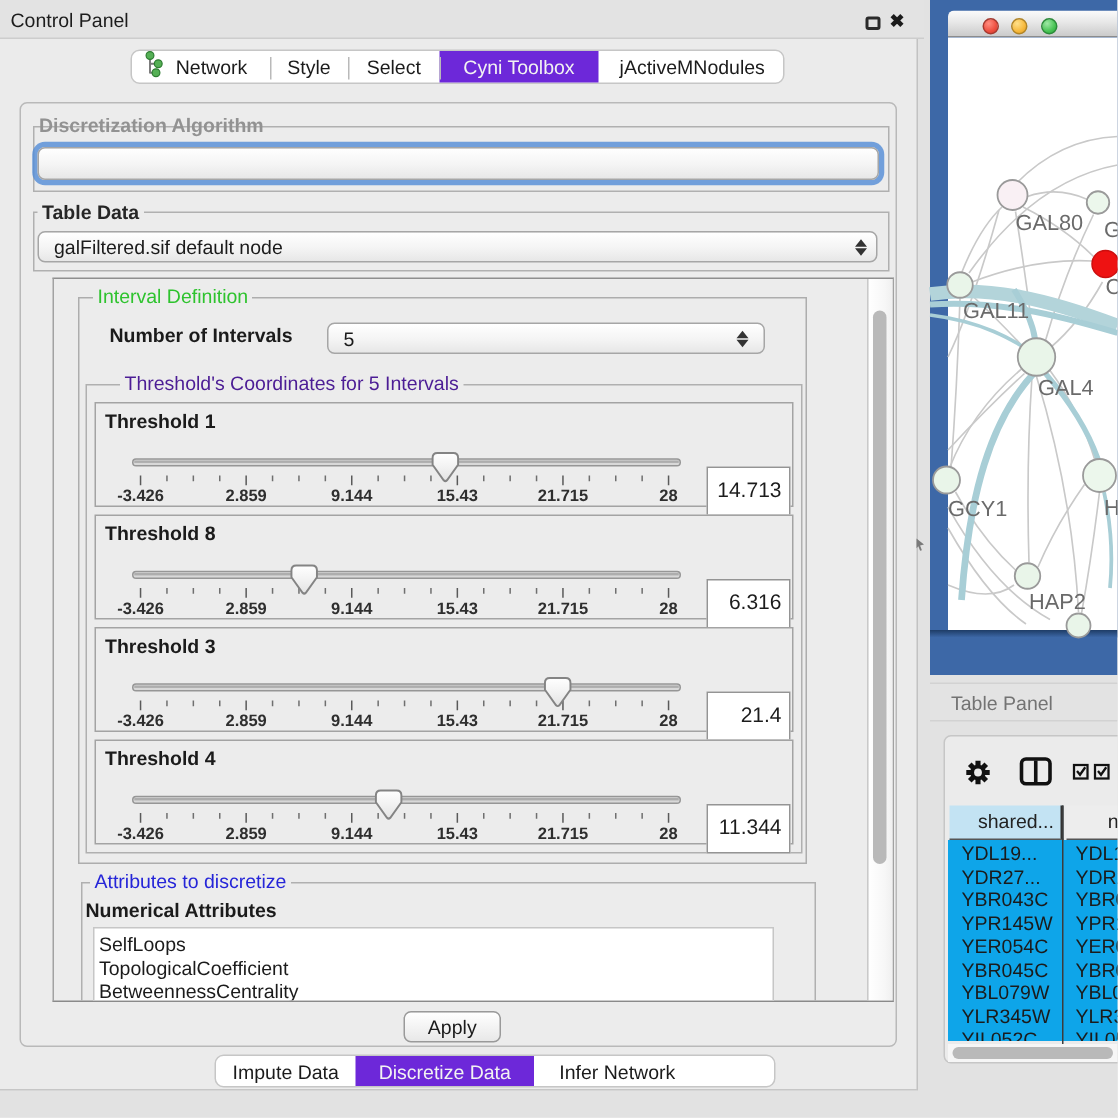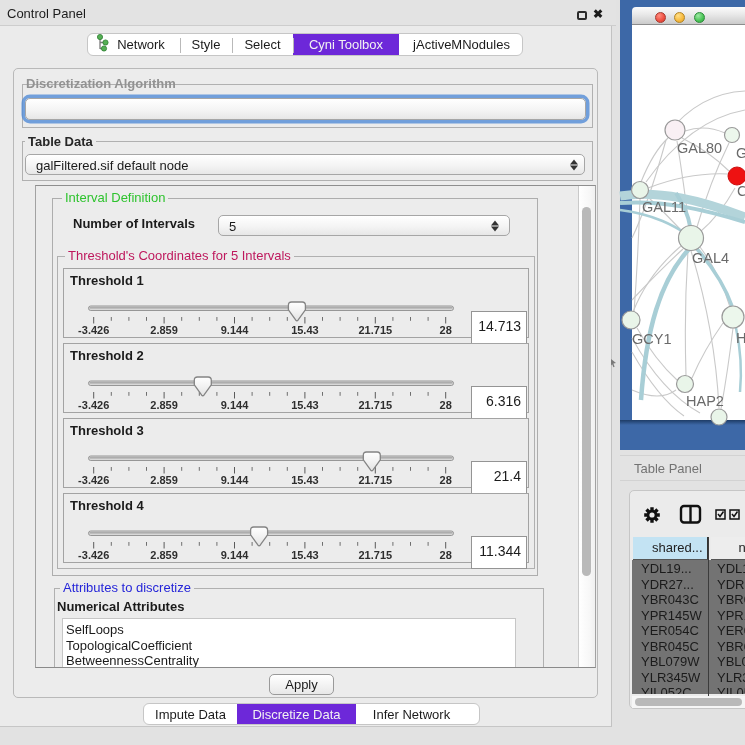--- a/index.html
+++ b/index.html
@@ -31,38 +31,38 @@
 .adn { border-top:5px solid #333; }
 
 #scrollpane { left:35px; top:185px; width:561px; height:483px; border:1px solid #a2a2a2; border-top-color:#8e8e8e; border-bottom-color:#8a8a8a; background:#ececec; overflow:hidden; }
 #vsbar { left:542px; top:0px; width:19px; height:481px; background:linear-gradient(90deg,#ffffff,#f7f7f7 60%,#ededed); border-left:1px solid #c9c9c9; }
 #vthumb { left:546px; top:21px; width:9px; height:369px; background:#b9b9b9; border-radius:4.5px; }
 .tpanel { position:absolute; left:27px; width:466px; height:70px; border:1px solid #a3a3a3; background:#ececec; }
 .tpanel .lab { position:absolute; left:6px; top:4px; font-size:13px; font-weight:700; }
 .tfield { position:absolute; left:407px; top:42px; width:56px; height:33px; background:#ffffff; border:1px solid #949494; font-size:14px; text-align:right; line-height:29px; padding-right:5px; color:#1c1c1c; }
 
 #applybtn { left:255px; top:605px; width:65px; height:21px; border:1px solid #9a9a9a; border-radius:5px; background:linear-gradient(180deg,#ffffff,#e8e8e8); text-align:center; font-size:13px; line-height:19px; }
-#btabs { left:143px; top:703px; width:337px; height:22px; z-index:4; }
+#btabs { left:143px; top:703px; width:374px; height:22px; z-index:4; }
 
 #popup { left:14px; top:81px; width:564px; height:51px; background:rgba(255,255,255,0.97); border-bottom:1px solid #7e7e7e; border-radius:0 0 6px 6px; box-shadow:0 4px 7px rgba(0,0,0,0.38); z-index:6; }
 #popup .p0 { position:absolute; left:0; right:0; top:5px; text-align:center; font-size:13px; color:#a9a9a9; }
 #popup .p1 { position:absolute; left:2px; top:21px; font-size:13px; font-weight:700; color:#000; }
 #popup .p2 { position:absolute; left:2px; top:37px; font-size:13px; color:#111; }
 
 #nwin { left:620px; top:0; width:125px; height:450px; background:#3d68a7; }
 #ntitle { left:12px; top:7px; width:113px; height:18px; background:linear-gradient(180deg,#fbfbfb,#e8e8e8 45%,#cbcbcb); border-radius:4px 0 0 0; border-bottom:1px solid #8c8c8c; }
 .mbtn { position:absolute; top:4.5px; width:11px; height:11px; border-radius:50%; }
 #ncanvas { left:12px; top:25px; width:113px; height:395px; background:#ffffff; }
 #nshadow { left:0px; top:420px; width:125px; height:5px; background:linear-gradient(180deg,#1e3c66,#3d68a7); }
 #tpbar { left:620px; top:455px; width:125px; height:26px; background:#e3e3e3; border-top:1px solid #d2d2d2; border-bottom:1px solid #d2d2d2; }
 #tpbar .t { position:absolute; left:14px; top:5px; font-size:13px; color:#737373; }
 #tablepanel { left:629px; top:490px; width:130px; height:219px; background:#ebebeb; border:1px solid #c6c6c6; border-radius:5px; }
 #thdr1 { left:3px; top:46px; width:75.5px; height:23px; background:#c3e3f3; border-right:2px solid #333; border-bottom:1px solid #555; font-size:13px; line-height:22px; padding-left:19px; color:#222; }
 #thdr2 { left:80.5px; top:46px; width:36px; height:23px; background:#ededed; border-bottom:1px solid #555; font-size:13px; line-height:22px; padding-left:28px; color:#222; }
-#tbody { left:2px; top:69px; width:114px; height:134px; background:#737373; overflow:hidden; }
+#tbody { left:2px; top:69px; width:114px; height:134px; background:#0ea5e9; overflow:hidden; }
 .trow { position:absolute; left:0; width:113px; height:15.55px; font-size:13px; line-height:17px; }
 .trow .c1 { position:absolute; left:9px; top:0px; }
 .trow .c2 { position:absolute; left:85px; top:0px; }
 #tdivider { left:77.5px; top:46px; width:1px; height:159px; background:#3c3c3c; }
 #hsbar { left:2px; top:205px; width:113px; height:12px; background:#f6f6f6; }
 #hthumb { left:5px; top:206.5px; width:107px; height:8px; background:#b9b9b9; border-radius:4px; }
 svg { position:absolute; overflow:visible; }
 .sldsvg { left:15px; top:30px; }
 </style>
 </head>
@@ -120,21 +120,21 @@
     <div style="position:absolute;left:37px;top:30px;font-size:13px;font-weight:700;">Number of Intervals</div>
     <div class="combo" style="left:182px;top:29px;width:292px;height:21px;">
       <div class="ct">5</div>
       <div class="arrows" style="right:9px;">
           <div class="aup"></div>
           <div class="adn"></div>
         </div>
     </div>
 
     <div class="group" style="left:21px;top:70px;width:478px;height:313px;"></div>
-    <div class="glabel" style="left:29px;top:62px;color:#be185d;">Threshold's Coordinates for 5 Intervals</div>
+    <div class="glabel" style="left:44px;top:62px;color:#4c1d95;">Threshold's Coordinates for 5 Intervals</div>
 
     <svg width="0" height="0" style="position:absolute">
         <defs>
           <linearGradient id="thg" x1="0" y1="0" x2="0" y2="1">
             <stop offset="0" stop-color="#ffffff"></stop>
             <stop offset="0.5" stop-color="#f2f2f2"></stop>
             <stop offset="1" stop-color="#e3e3e3"></stop>
           </linearGradient>
         </defs>
       </svg>
@@ -149,21 +149,21 @@
           <text x="85.1" y="35" font-size="11" font-weight="700" fill="#2e2e2e" text-anchor="middle">2.859</text>
           <text x="155.5" y="35" font-size="11" font-weight="700" fill="#2e2e2e" text-anchor="middle">9.144</text>
           <text x="225.9" y="35" font-size="11" font-weight="700" fill="#2e2e2e" text-anchor="middle">15.43</text>
           <text x="296.3" y="35" font-size="11" font-weight="700" fill="#2e2e2e" text-anchor="middle">21.715</text>
           <text x="366.7" y="35" font-size="11" font-weight="700" fill="#2e2e2e" text-anchor="middle">28</text>
           <path d="M209.4,6.2 Q209.4,3 212.6,3 L223.2,3 Q226.4,3 226.4,6.2 L226.4,10.8 L219.0,21.2 Q217.9,22.3 216.8,21.2 L209.4,10.8 Z" fill="url(#thg)" stroke="#848484" stroke-width="1.3"></path>
         </svg>
       <div class="tfield">14.713</div>
     </div>
     <div class="tpanel" style="top:157px;">
-      <div class="lab">Threshold 2</div>
+      <div class="lab">Threshold 8</div>
       <svg class="sldsvg" width="390" height="38" viewBox="0 0 390 38">
           <rect x="9.5" y="7" width="365" height="4.5" rx="2.2" fill="#d8d8d8" stroke="#969696" stroke-width="1"></rect>
           <rect x="10.5" y="8" width="363" height="1.6" fill="#adadad"></rect>
           <path d="M32.3,18 V21.8 M49.9,18 V21.8 M67.5,18 V21.8 M102.7,18 V21.8 M120.3,18 V21.8 M137.9,18 V21.8 M173.1,18 V21.8 M190.7,18 V21.8 M208.3,18 V21.8 M243.5,18 V21.8 M261.1,18 V21.8 M278.7,18 V21.8 M313.9,18 V21.8 M331.5,18 V21.8 M349.1,18 V21.8 " stroke="#6f6f6f" stroke-width="1"></path>
           <path d="M14.7,18 V24.5 M85.1,18 V24.5 M155.5,18 V24.5 M225.9,18 V24.5 M296.3,18 V24.5 M366.7,18 V24.5 " stroke="#5a5a5a" stroke-width="1"></path>
           <text x="14.7" y="35" font-size="11" font-weight="700" fill="#2e2e2e" text-anchor="middle">-3.426</text>
           <text x="85.1" y="35" font-size="11" font-weight="700" fill="#2e2e2e" text-anchor="middle">2.859</text>
           <text x="155.5" y="35" font-size="11" font-weight="700" fill="#2e2e2e" text-anchor="middle">9.144</text>
           <text x="225.9" y="35" font-size="11" font-weight="700" fill="#2e2e2e" text-anchor="middle">15.43</text>
           <text x="296.3" y="35" font-size="11" font-weight="700" fill="#2e2e2e" text-anchor="middle">21.715</text>

